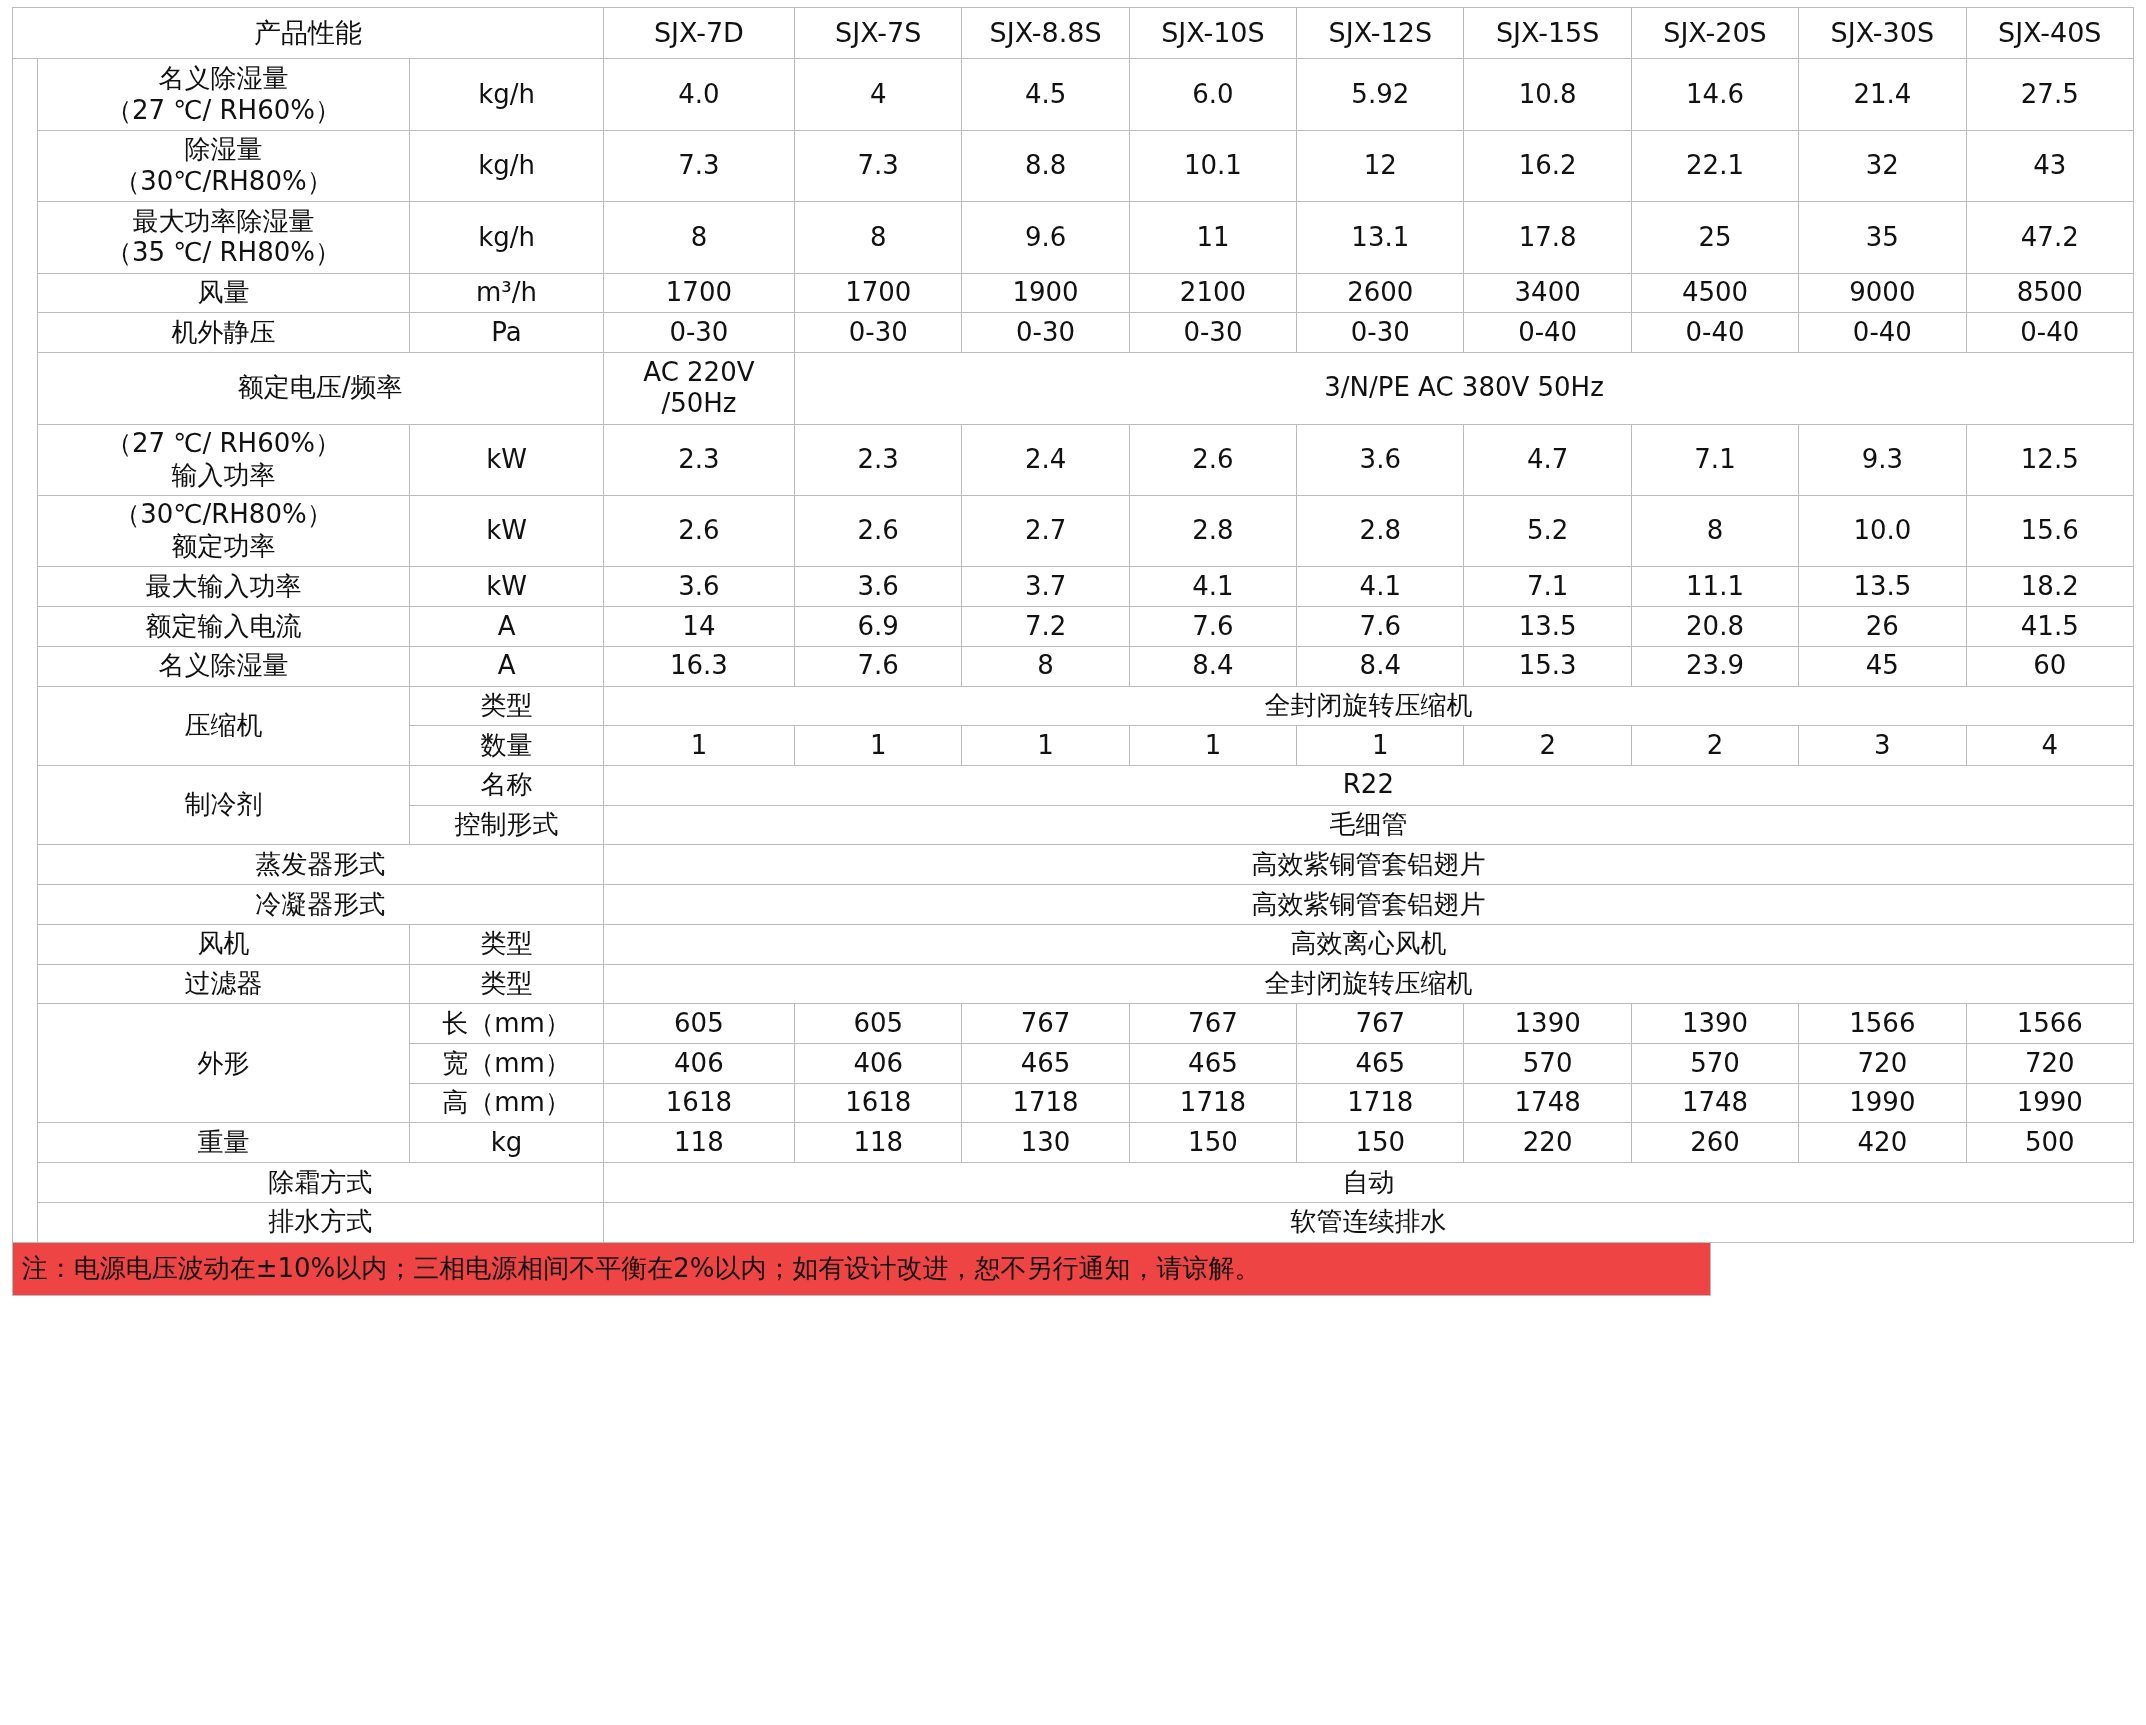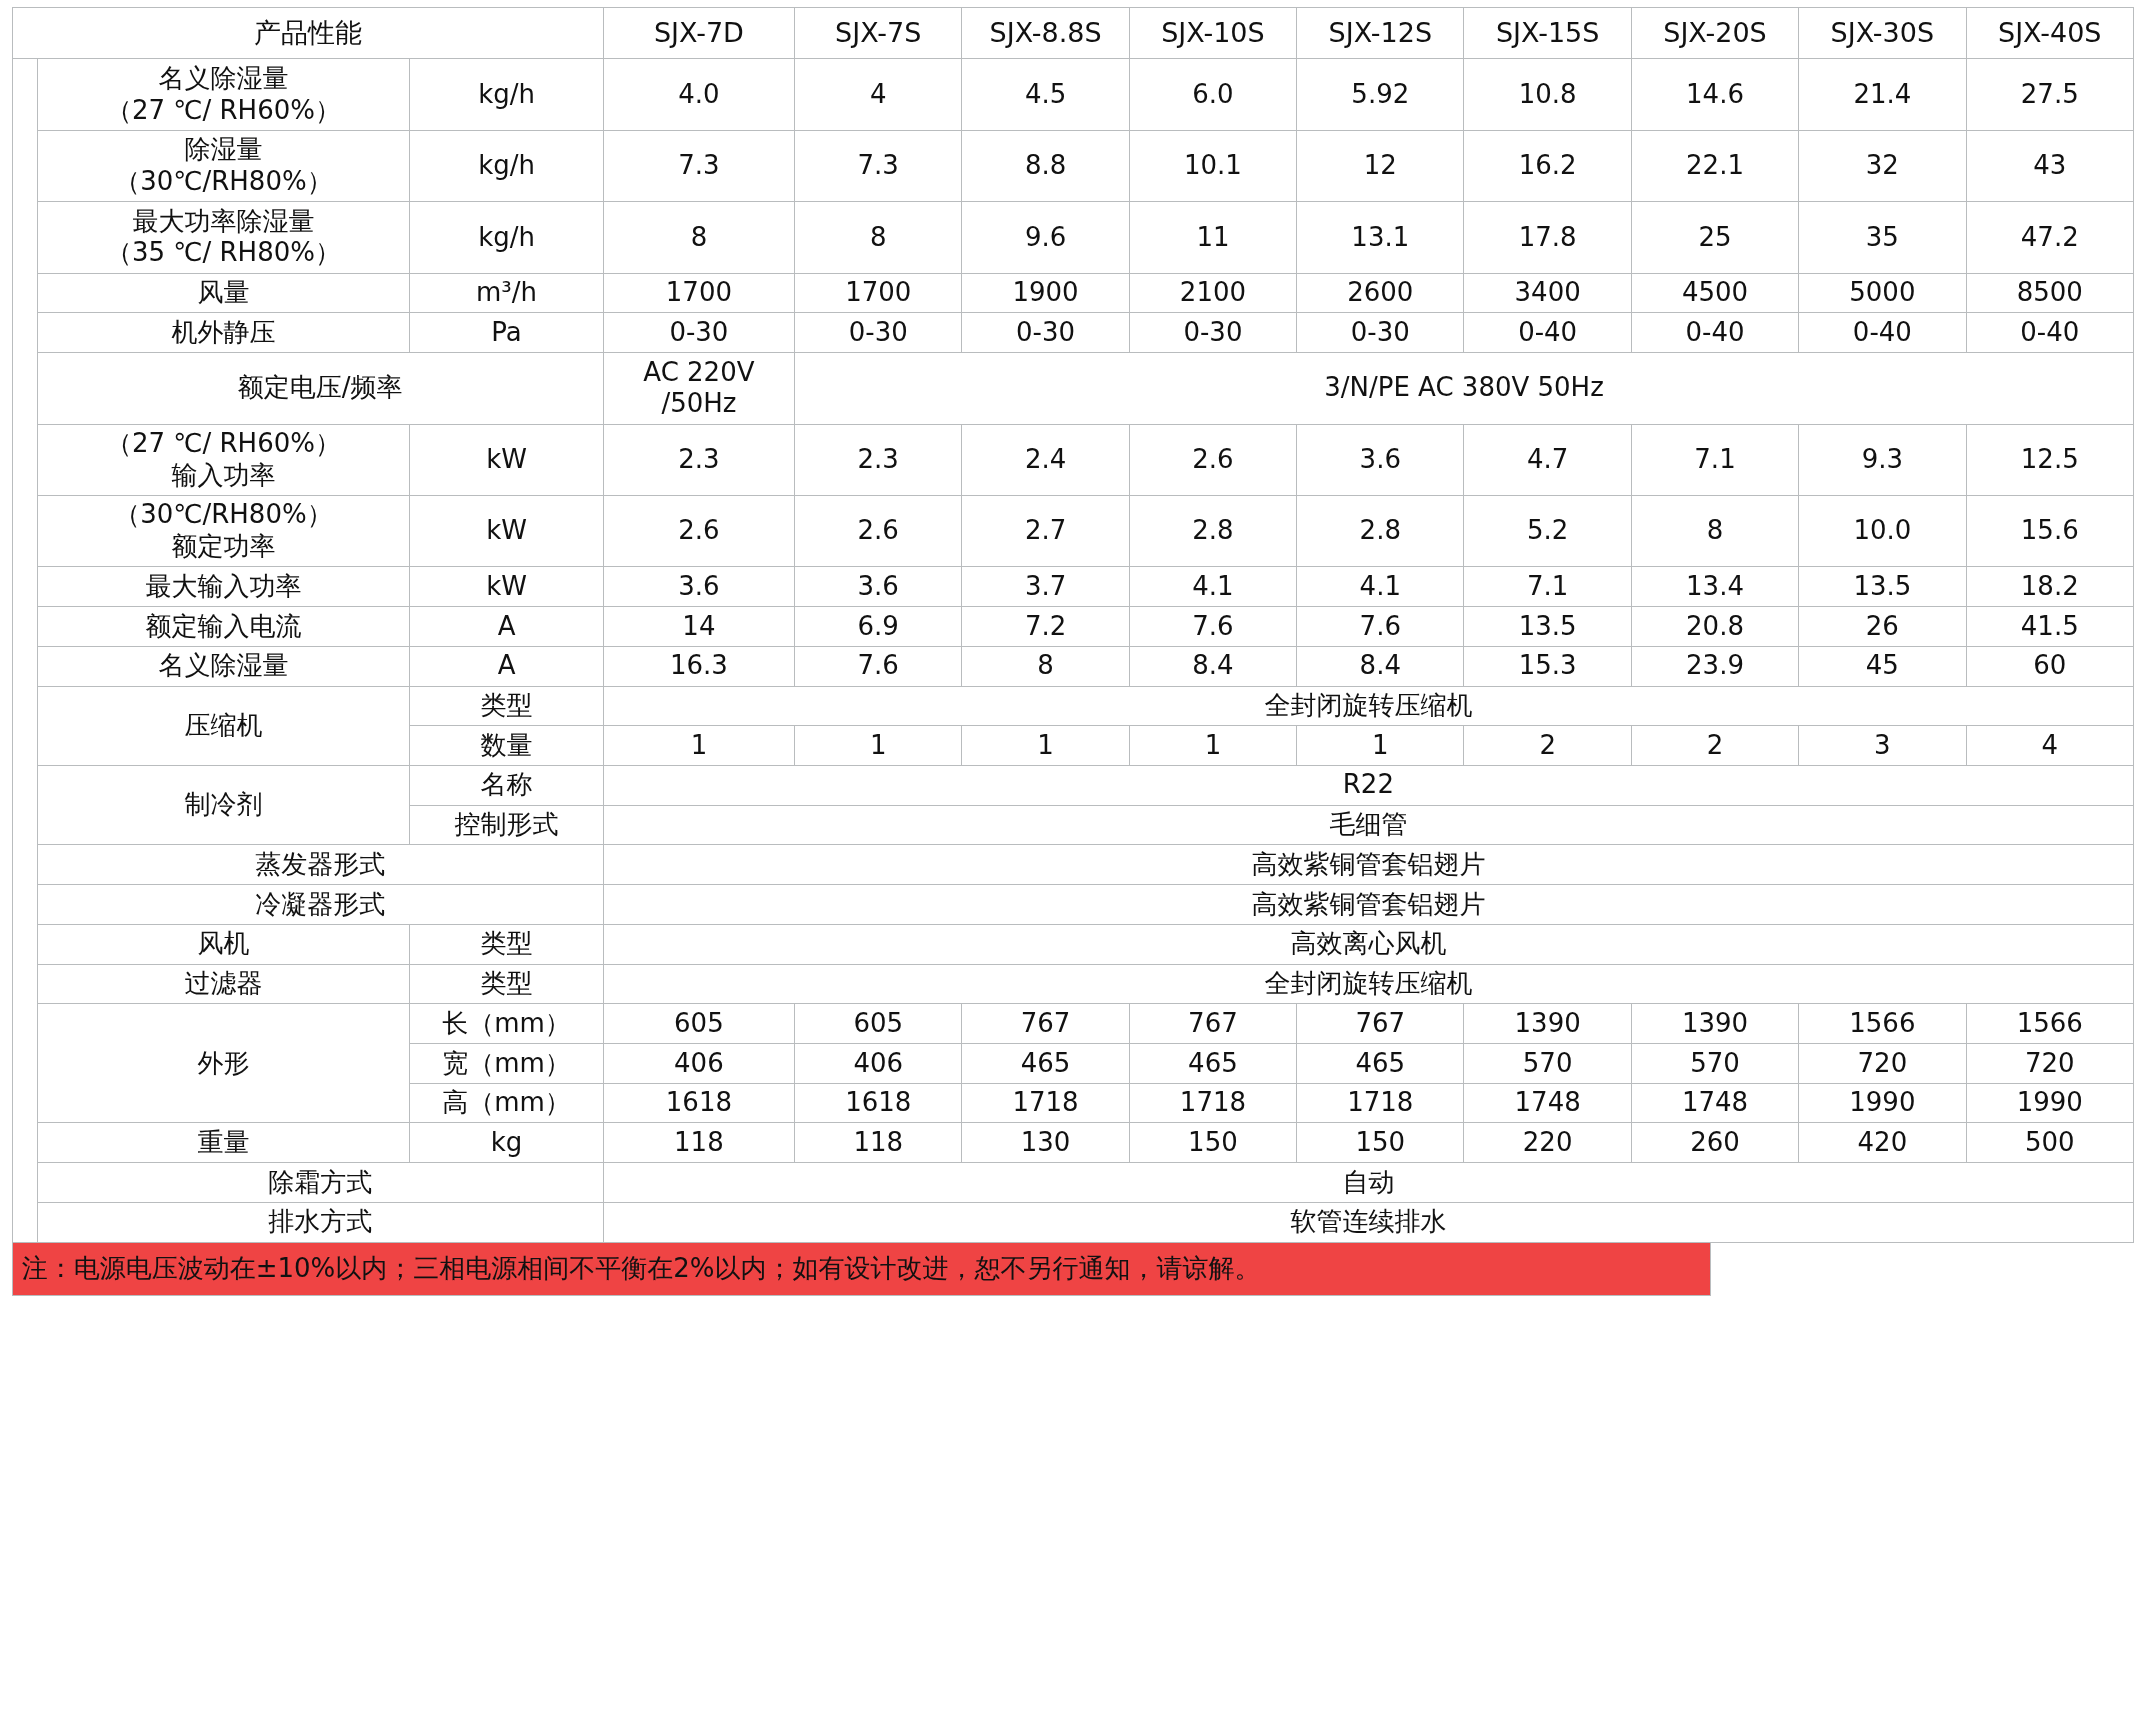--- a/index.html
+++ b/index.html
@@ -172,21 +172,21 @@
     <tr>
       <td class="lbl">风量</td>
       <td class="unit">m³/h</td>
       <td class="val">1700</td>
       <td class="val">1700</td>
       <td class="val">1900</td>
       <td class="val">2100</td>
       <td class="val">2600</td>
       <td class="val">3400</td>
       <td class="val">4500</td>
-      <td class="val">5000</td>
+      <td class="val">9000</td>
       <td class="val">8500</td>
     </tr>
 
     <tr>
       <td class="lbl">机外静压</td>
       <td class="unit">Pa</td>
       <td class="val">0-30</td>
       <td class="val">0-30</td>
       <td class="val">0-30</td>
       <td class="val">0-30</td>
@@ -239,21 +239,21 @@
 
     <tr>
       <td class="lbl">最大输入功率</td>
       <td class="unit">kW</td>
       <td class="val">3.6</td>
       <td class="val">3.6</td>
       <td class="val">3.7</td>
       <td class="val">4.1</td>
       <td class="val">4.1</td>
       <td class="val">7.1</td>
-      <td class="val">13.4</td>
+      <td class="val">11.1</td>
       <td class="val">13.5</td>
       <td class="val">18.2</td>
     </tr>
 
     <tr>
       <td class="lbl">额定输入电流</td>
       <td class="unit">A</td>
       <td class="val">14</td>
       <td class="val">6.9</td>
       <td class="val">7.2</td>

